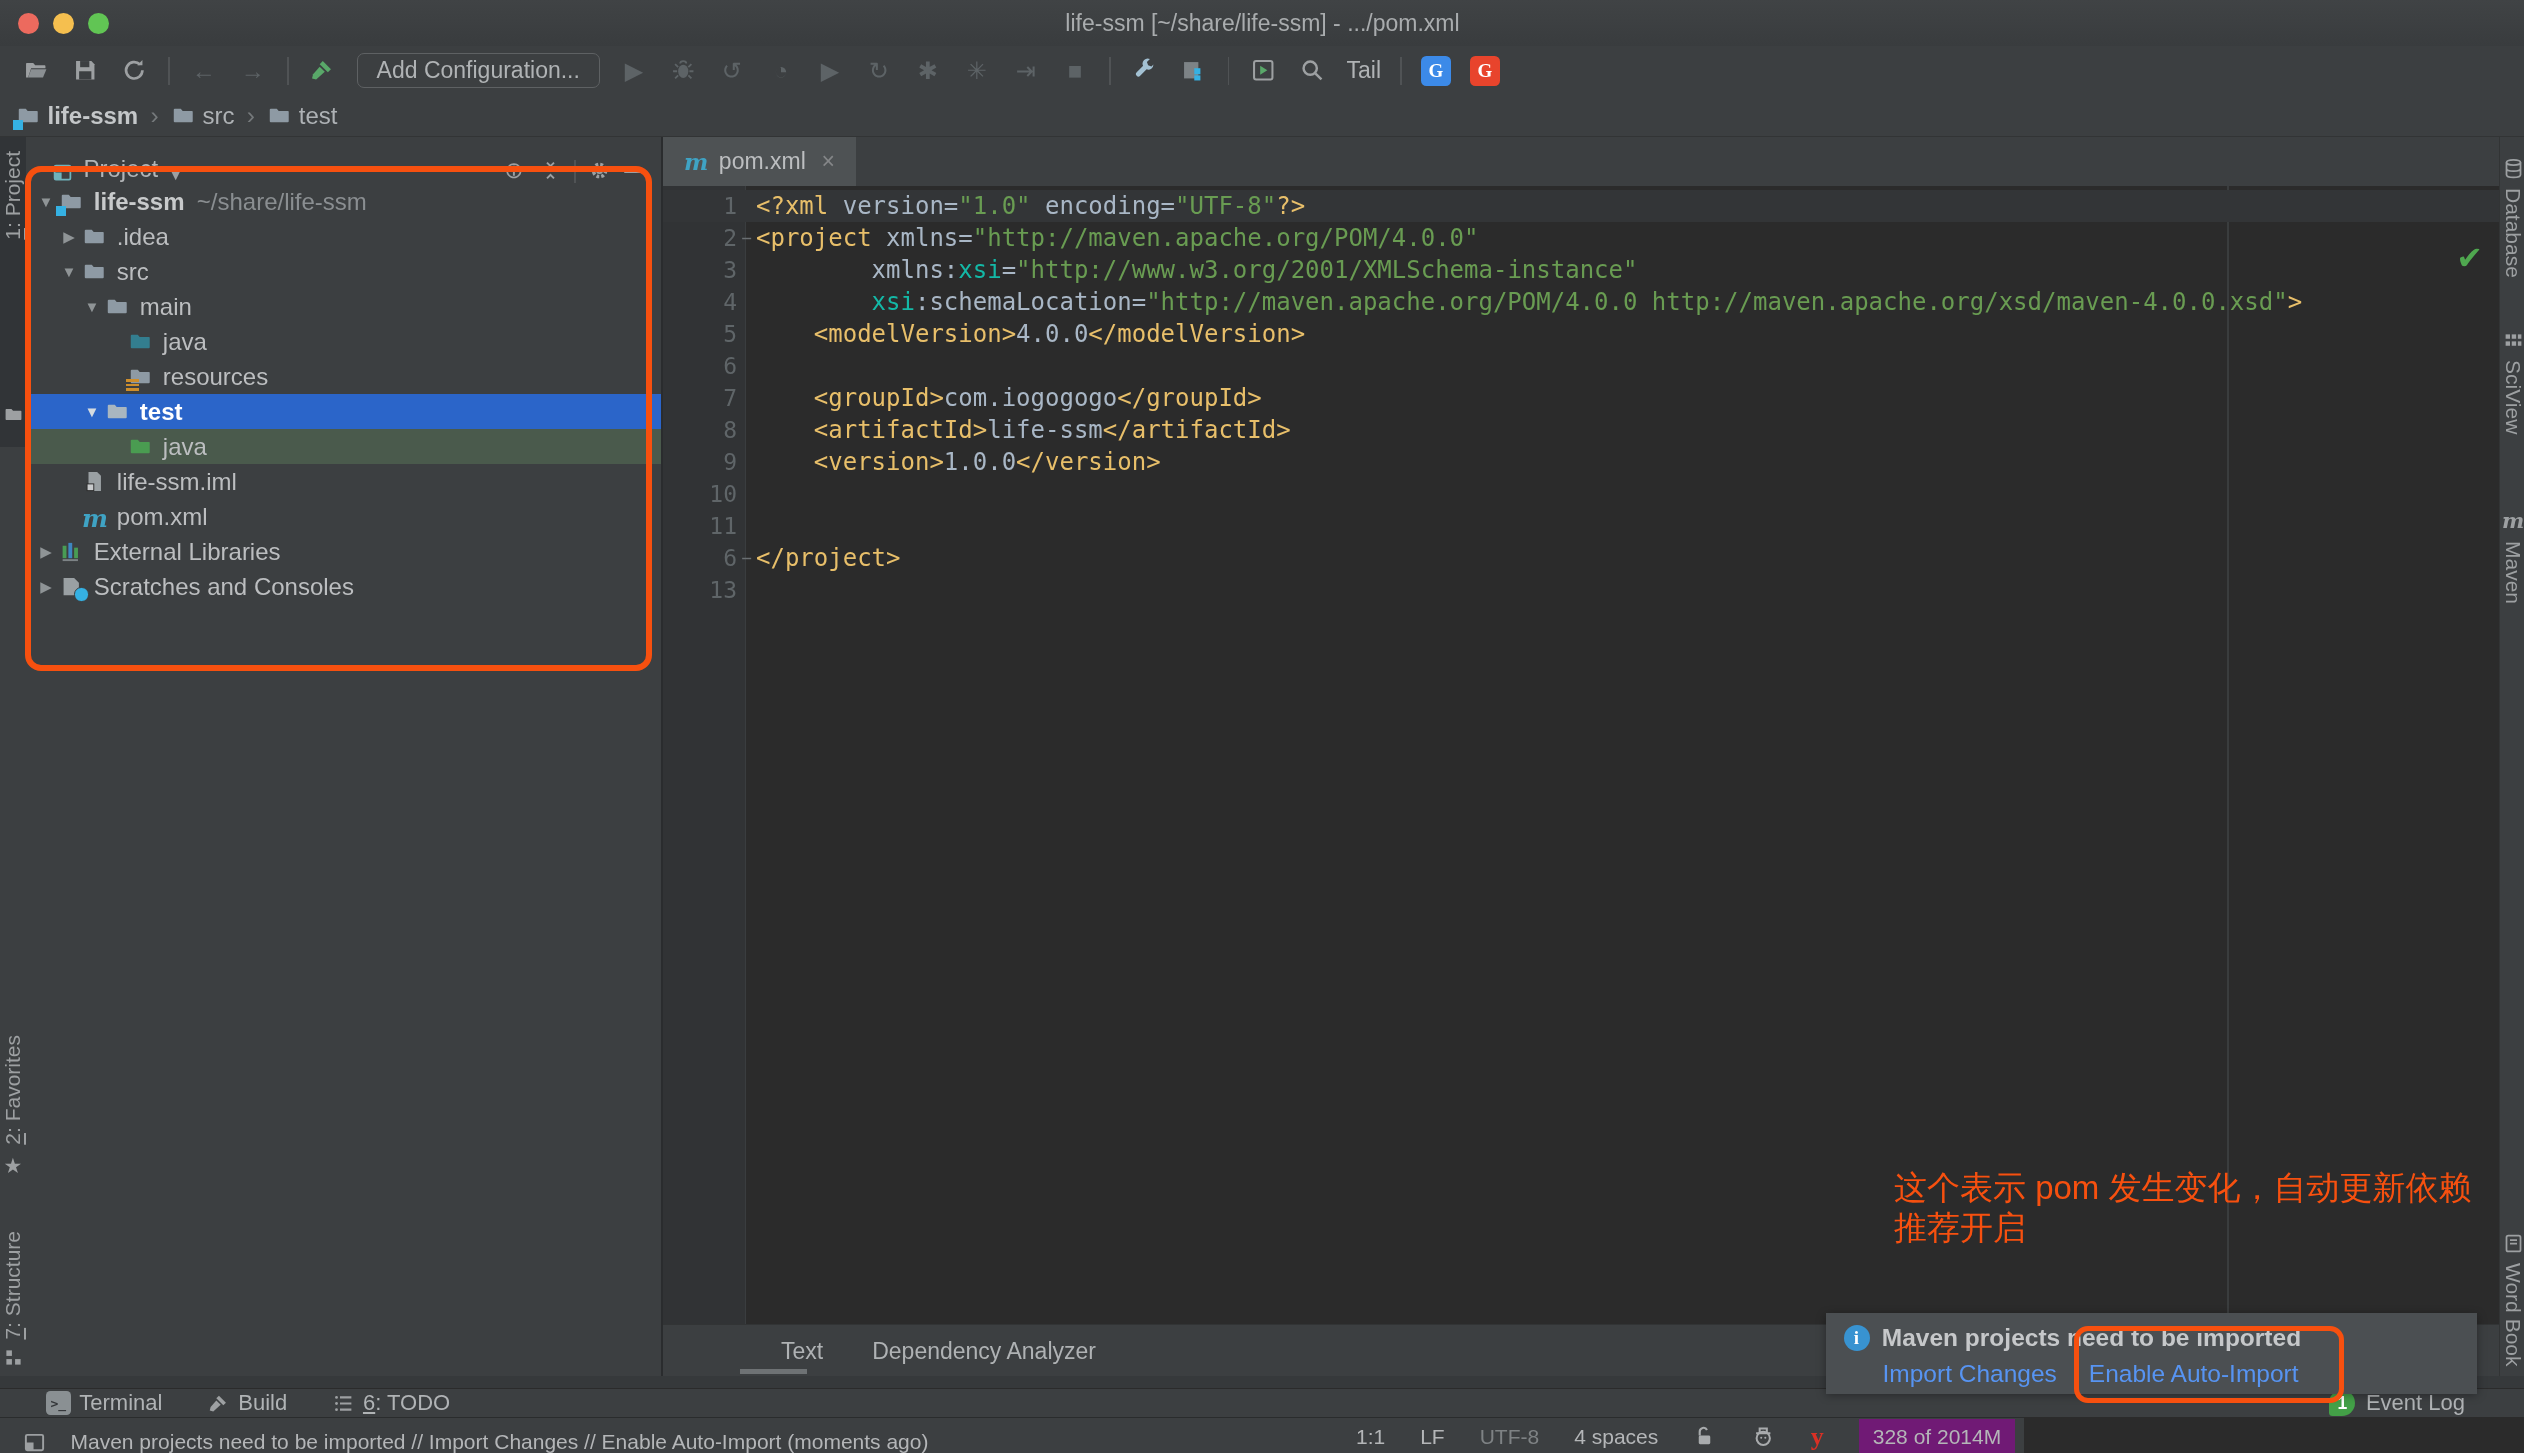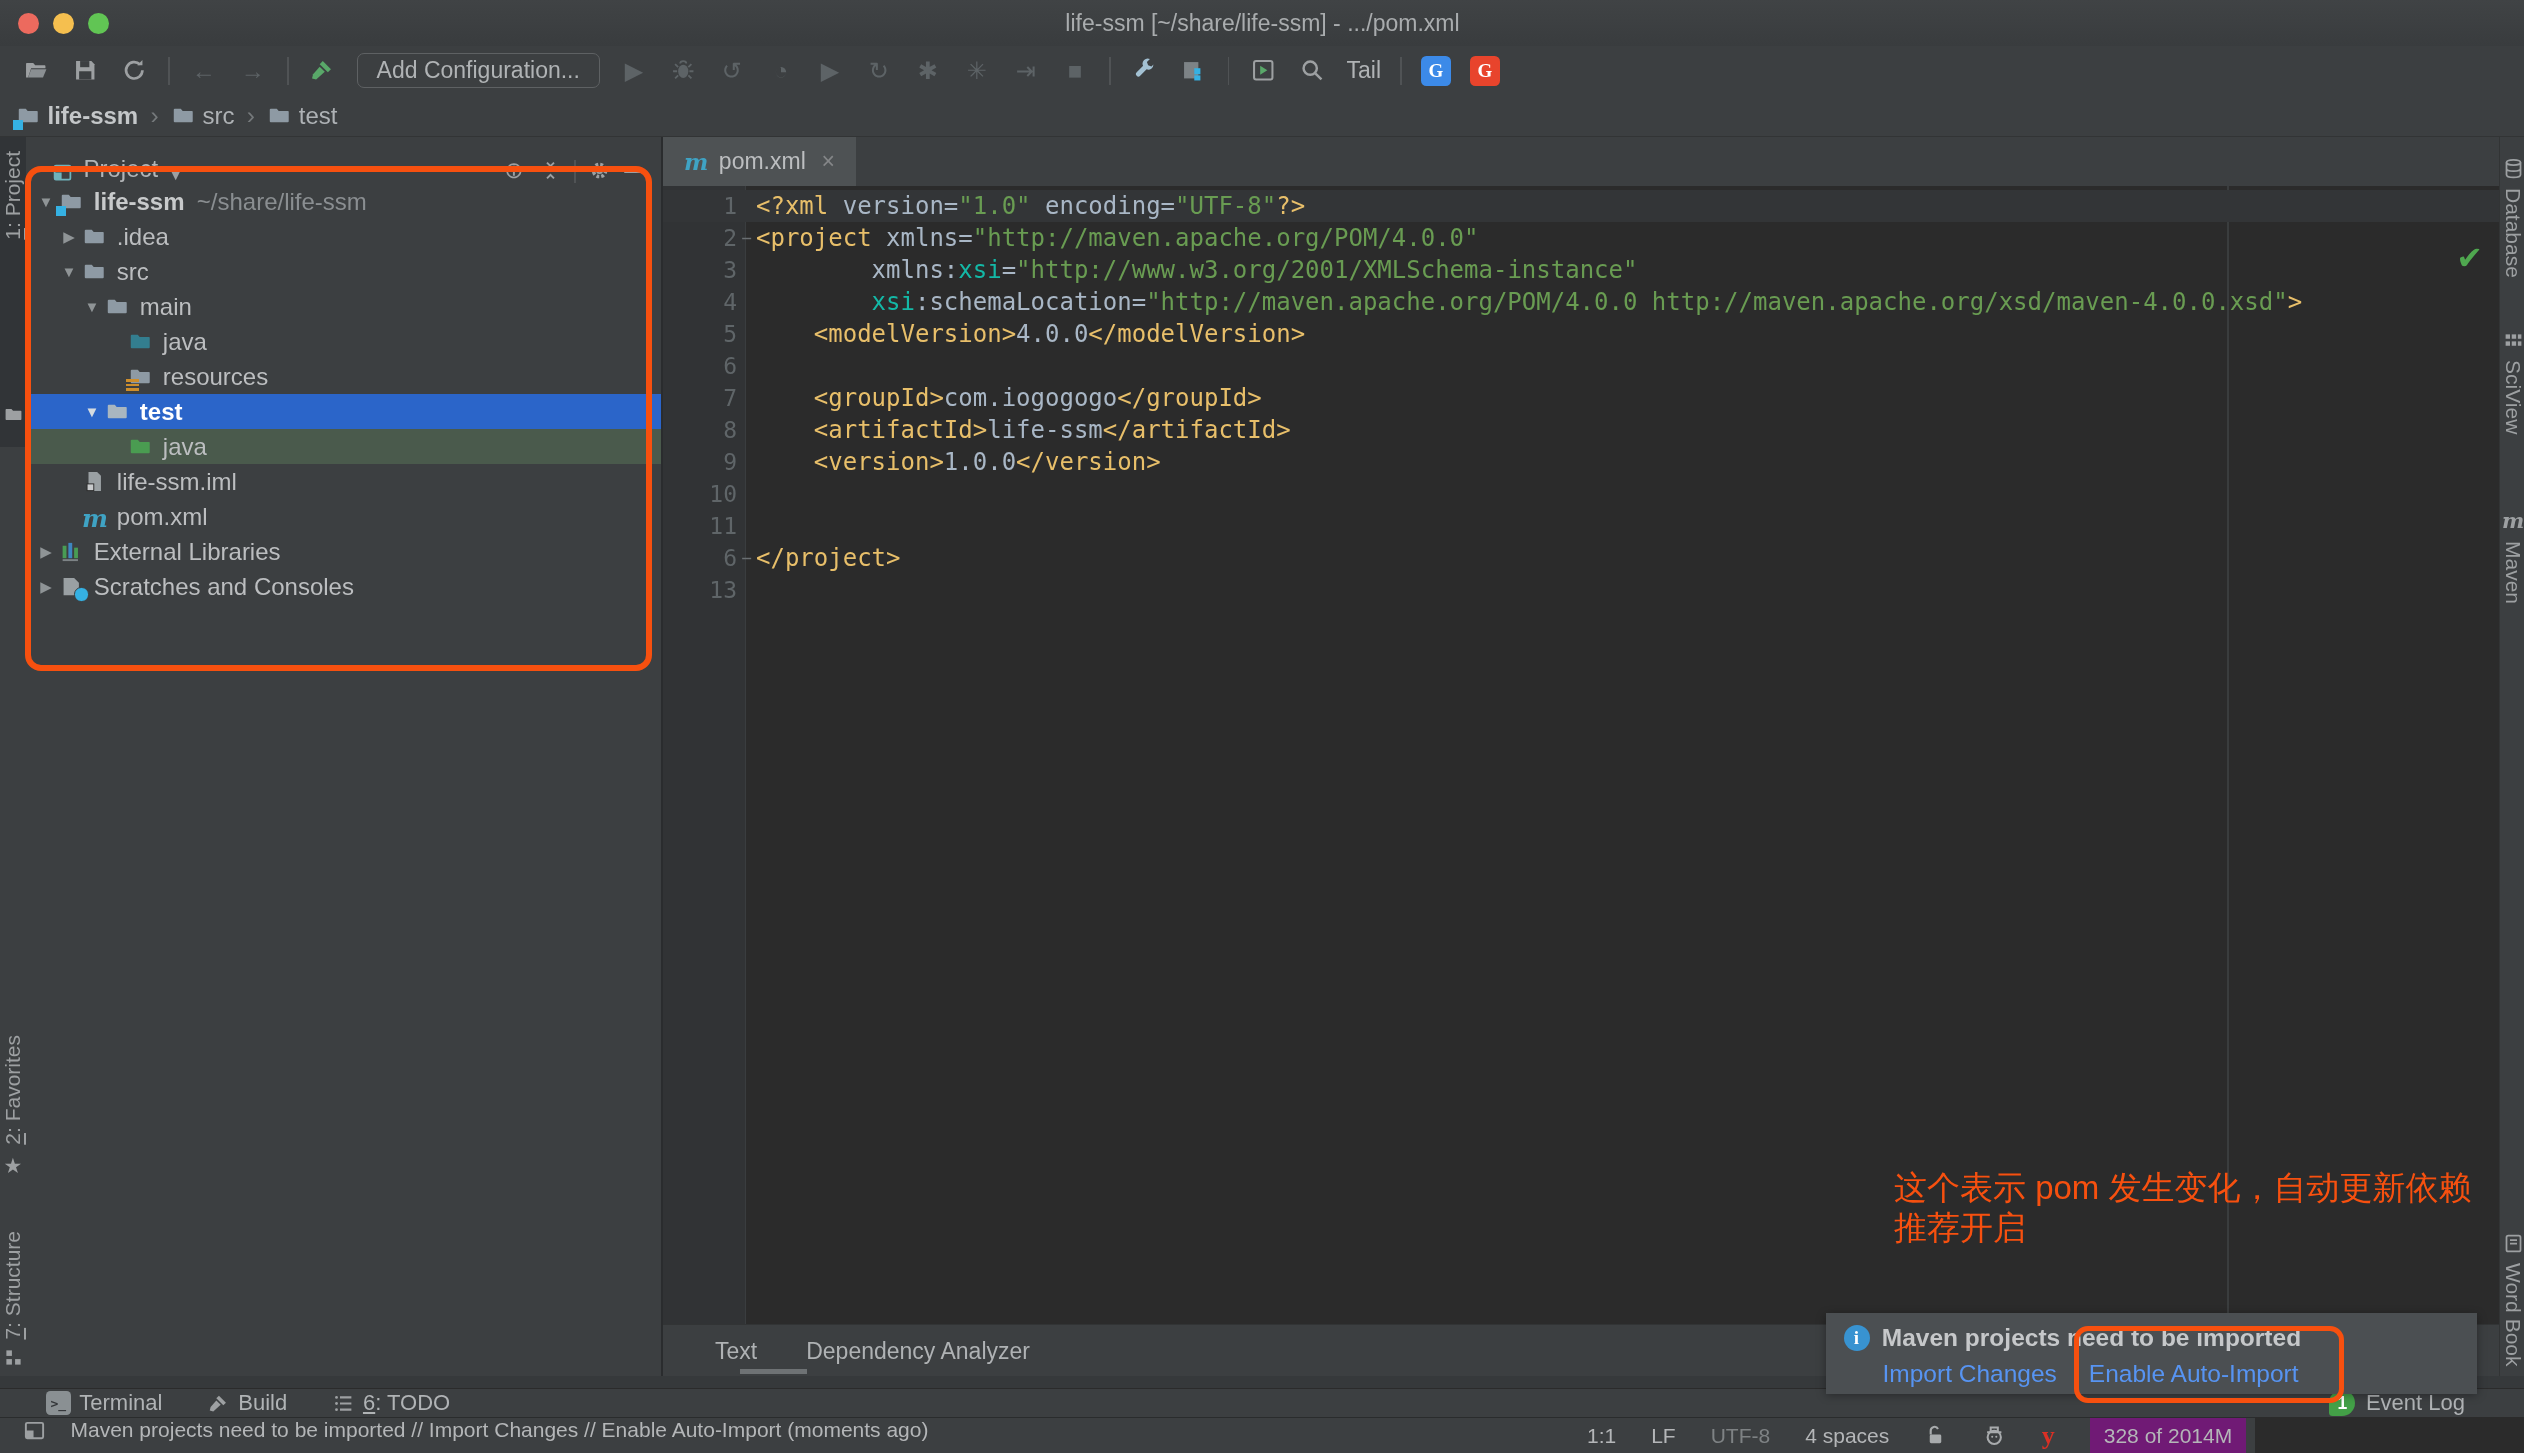--- a/index.html
+++ b/index.html
@@ -75,21 +75,21 @@
   #wrap-guide{position:absolute;left:1564px;top:0;bottom:0;width:1.8px;background:#3A3D3E}
   #code-lines{position:relative;padding-top:3.5px}
   .code-line{height:32px;display:flex;align-items:center;font-family:"DejaVu Sans Mono",monospace;font-size:24px;position:relative}
   .code-line.active{background:#333537}
   .ln{width:74px;flex:0 0 74px;text-align:right;color:#5F6568;font-size:23px}
   .fold{width:19px;flex:0 0 19px;text-align:center;color:#6A6F72;font-size:17.5px}
   .ct{white-space:pre}
   .tk-tag{color:#E8BF6A}.tk-attr{color:#A9B7C6}.tk-ns{color:#14b8a6}.tk-str{color:#699C52}.tk-text{color:#A9B7C6}
   #ok-check{position:absolute;right:16px;top:53px;color:#4FA74F;font-size:32px}
   #btabs{position:absolute;left:0;bottom:0;width:100%;height:53px;background:#3C3F41;display:flex;align-items:center;gap:49px;
-         padding-left:52px;box-sizing:border-box;font-size:23px;color:#AFB2B4;border-top:0.9px solid #323435}
+         padding-left:118px;box-sizing:border-box;font-size:23px;color:#AFB2B4;border-top:0.9px solid #323435}
   #btab-underline{position:absolute;left:77px;bottom:2.6px;width:67px;height:5.3px;background:#6E7274}
 
   
   #toast{left:1826px;top:1313px;width:651px;height:81px;background:#4B4F52;box-sizing:border-box;
          padding:10.5px 17.5px;z-index:30;box-shadow:0 1.8px 8.8px rgba(0,0,0,.35)}
   #toast-title-row{display:flex;align-items:center;gap:12.3px}
   #toast-info{width:26px;height:26px;border-radius:50%;background:#3893D1;color:#fff;display:flex;align-items:center;justify-content:center;
               font-family:"Liberation Serif",serif;font-weight:bold;font-size:19px}
   #toast-title{font-weight:bold;font-size:24.5px;color:#C6C8CA}
   #toast-links{display:flex;gap:32px;margin:8.8px 0 0 39px;font-size:24.5px;color:#5794F2}
@@ -103,22 +103,22 @@
   
   #gap-row{left:0;top:1376px;width:2525px;height:12.3px;background:#36393B}
   #bottom-bar{left:0;top:1389px;width:2525px;height:28px;background:#3C3F41;display:flex;align-items:center;font-size:22px;color:#B0B3B5}
   .bb-item{display:flex;align-items:center;gap:8.8px;margin-left:46px}
   #event-log{position:absolute;right:60px;display:flex;align-items:center;gap:10.5px}
   #ev-badge{width:26px;height:26px;border-radius:50% 50% 50% 3.5px;background:#43A047;color:#fff;display:flex;align-items:center;justify-content:center;font-size:17.5px;font-weight:bold}
   .term-ic{width:24.5px;height:24.5px;background:#8A9093;border-radius:4.4px;color:#34373A;font-family:"DejaVu Sans Mono",monospace;
            font-size:13px;font-weight:bold;display:flex;align-items:center;justify-content:center}
 
   
-  #status-bar{left:0;top:1417px;width:2255px;height:37px;background:#3C3F41;border-top:1.8px solid #2A2C2D;
-              display:flex;align-items:flex-start;font-size:21px;color:#B4B6B8;box-sizing:border-box}
+  #status-bar{left:0;top:1417px;width:2024px;height:37px;background:#3C3F41;border-top:1.8px solid #2A2C2D;
+              display:flex;align-items:flex-end;font-size:21px;color:#B4B6B8;box-sizing:border-box}
   #sb-msg{margin-left:23px;display:flex;align-items:center;gap:24.5px}
   #sb-right{position:absolute;right:0;display:flex;align-items:center;gap:35px;padding-right:8.8px}
   .sb-dim{color:#7E8284}
   #sb-mem{background:#701a75;height:35px;display:flex;align-items:center;padding:0 14px}
   #sb-y{color:#D93025;font-weight:bold;font-size:26px;font-family:"Liberation Serif",serif}
 </style>
 </head>
 <body>
 
 <svg width="0" height="0" style="position:absolute">

